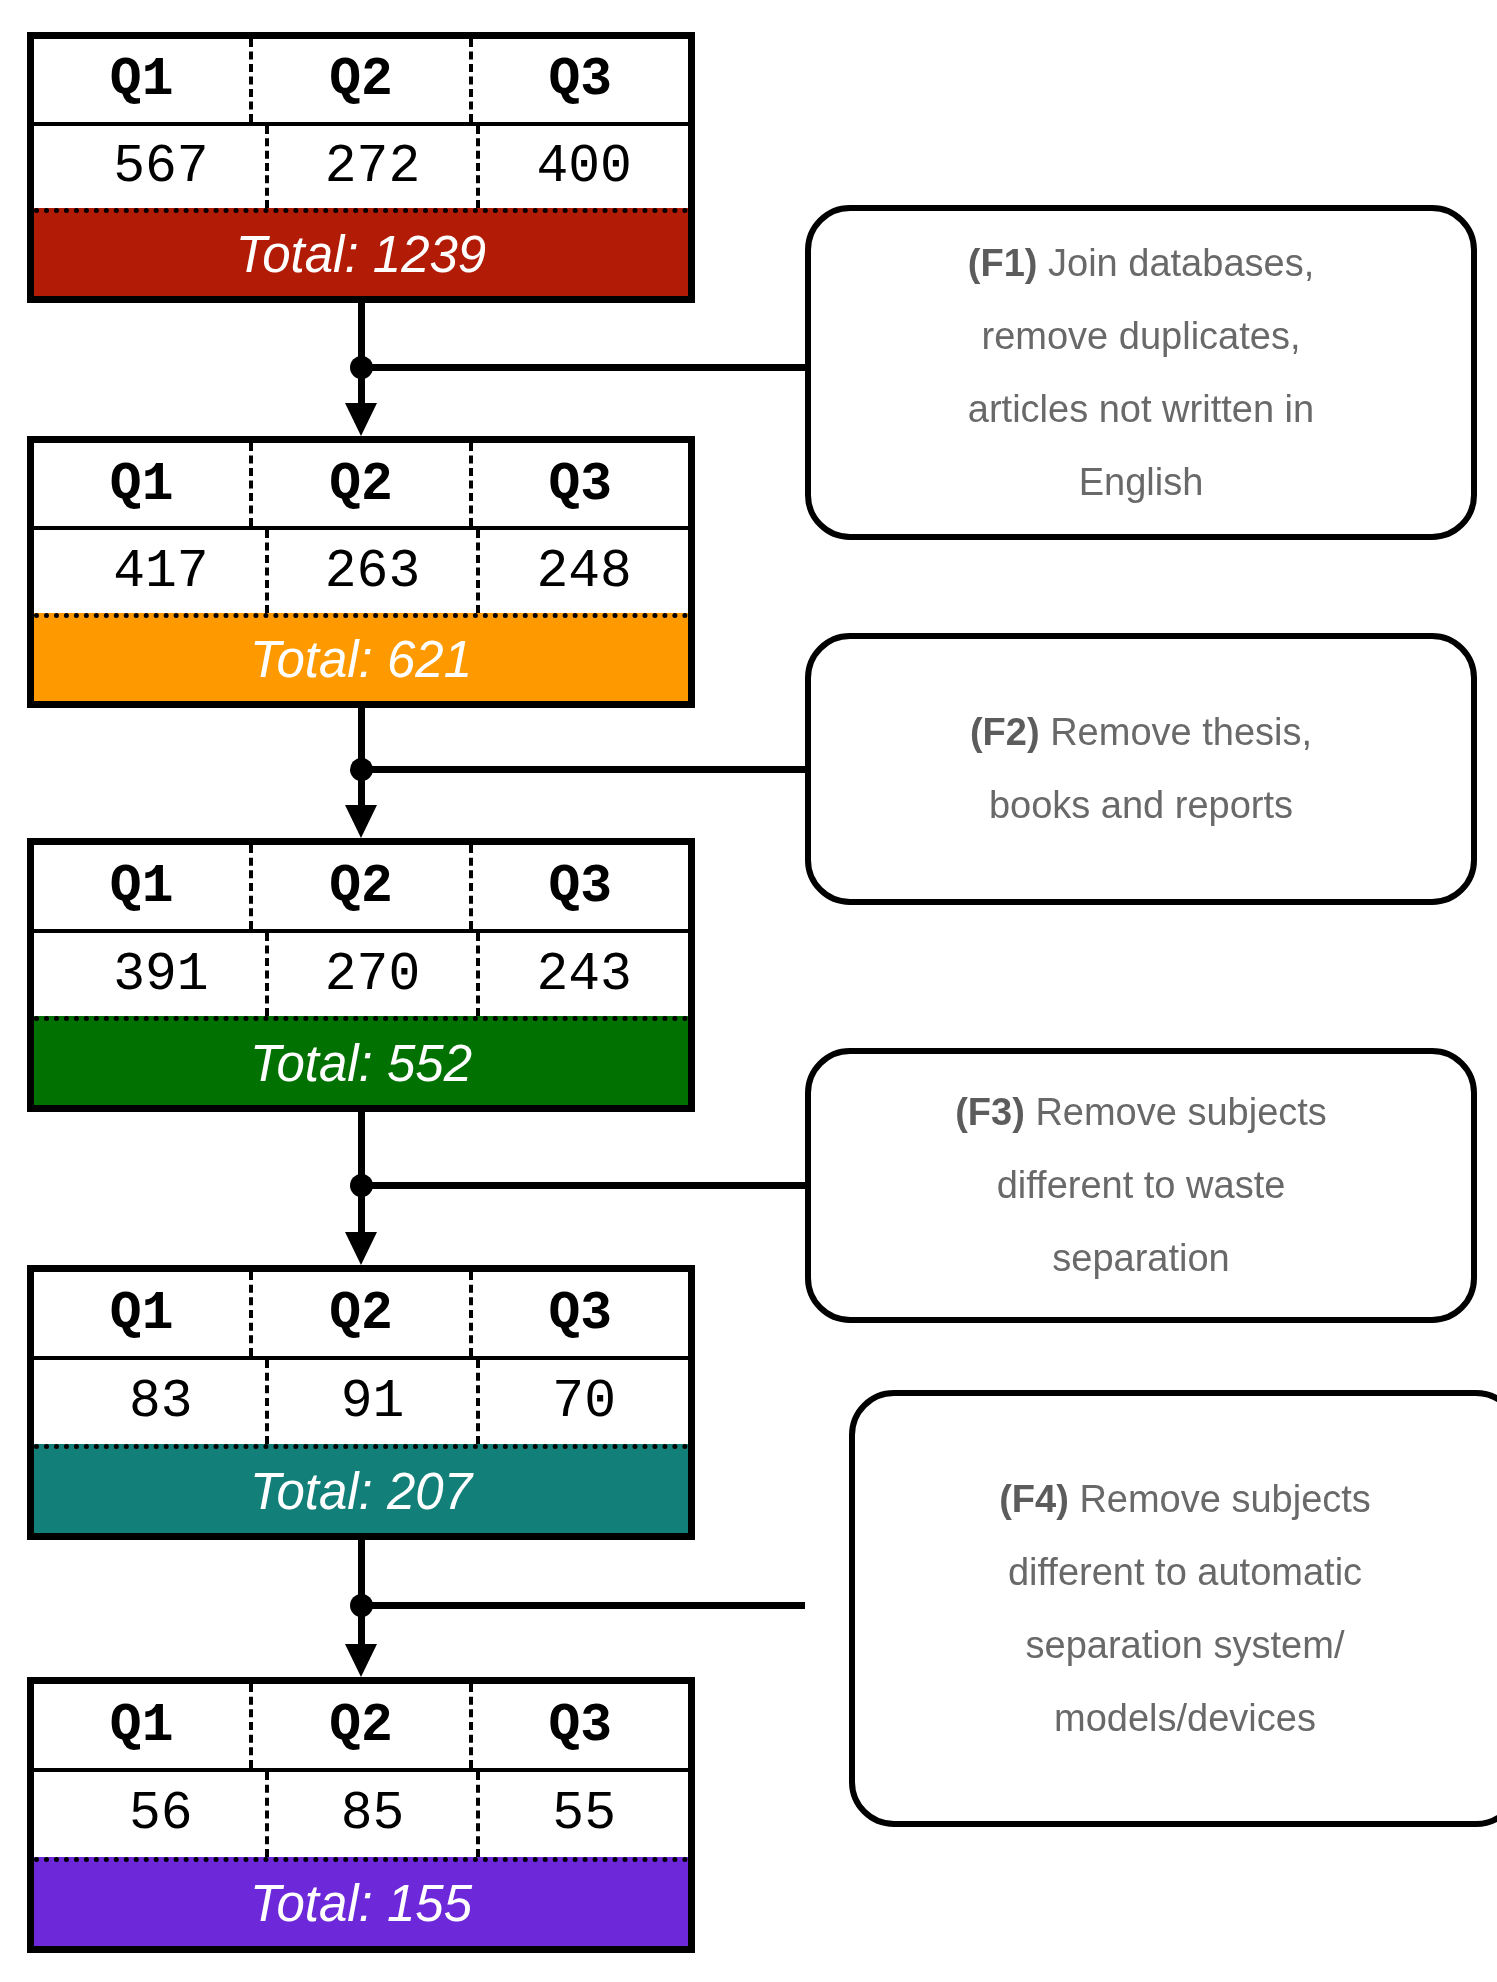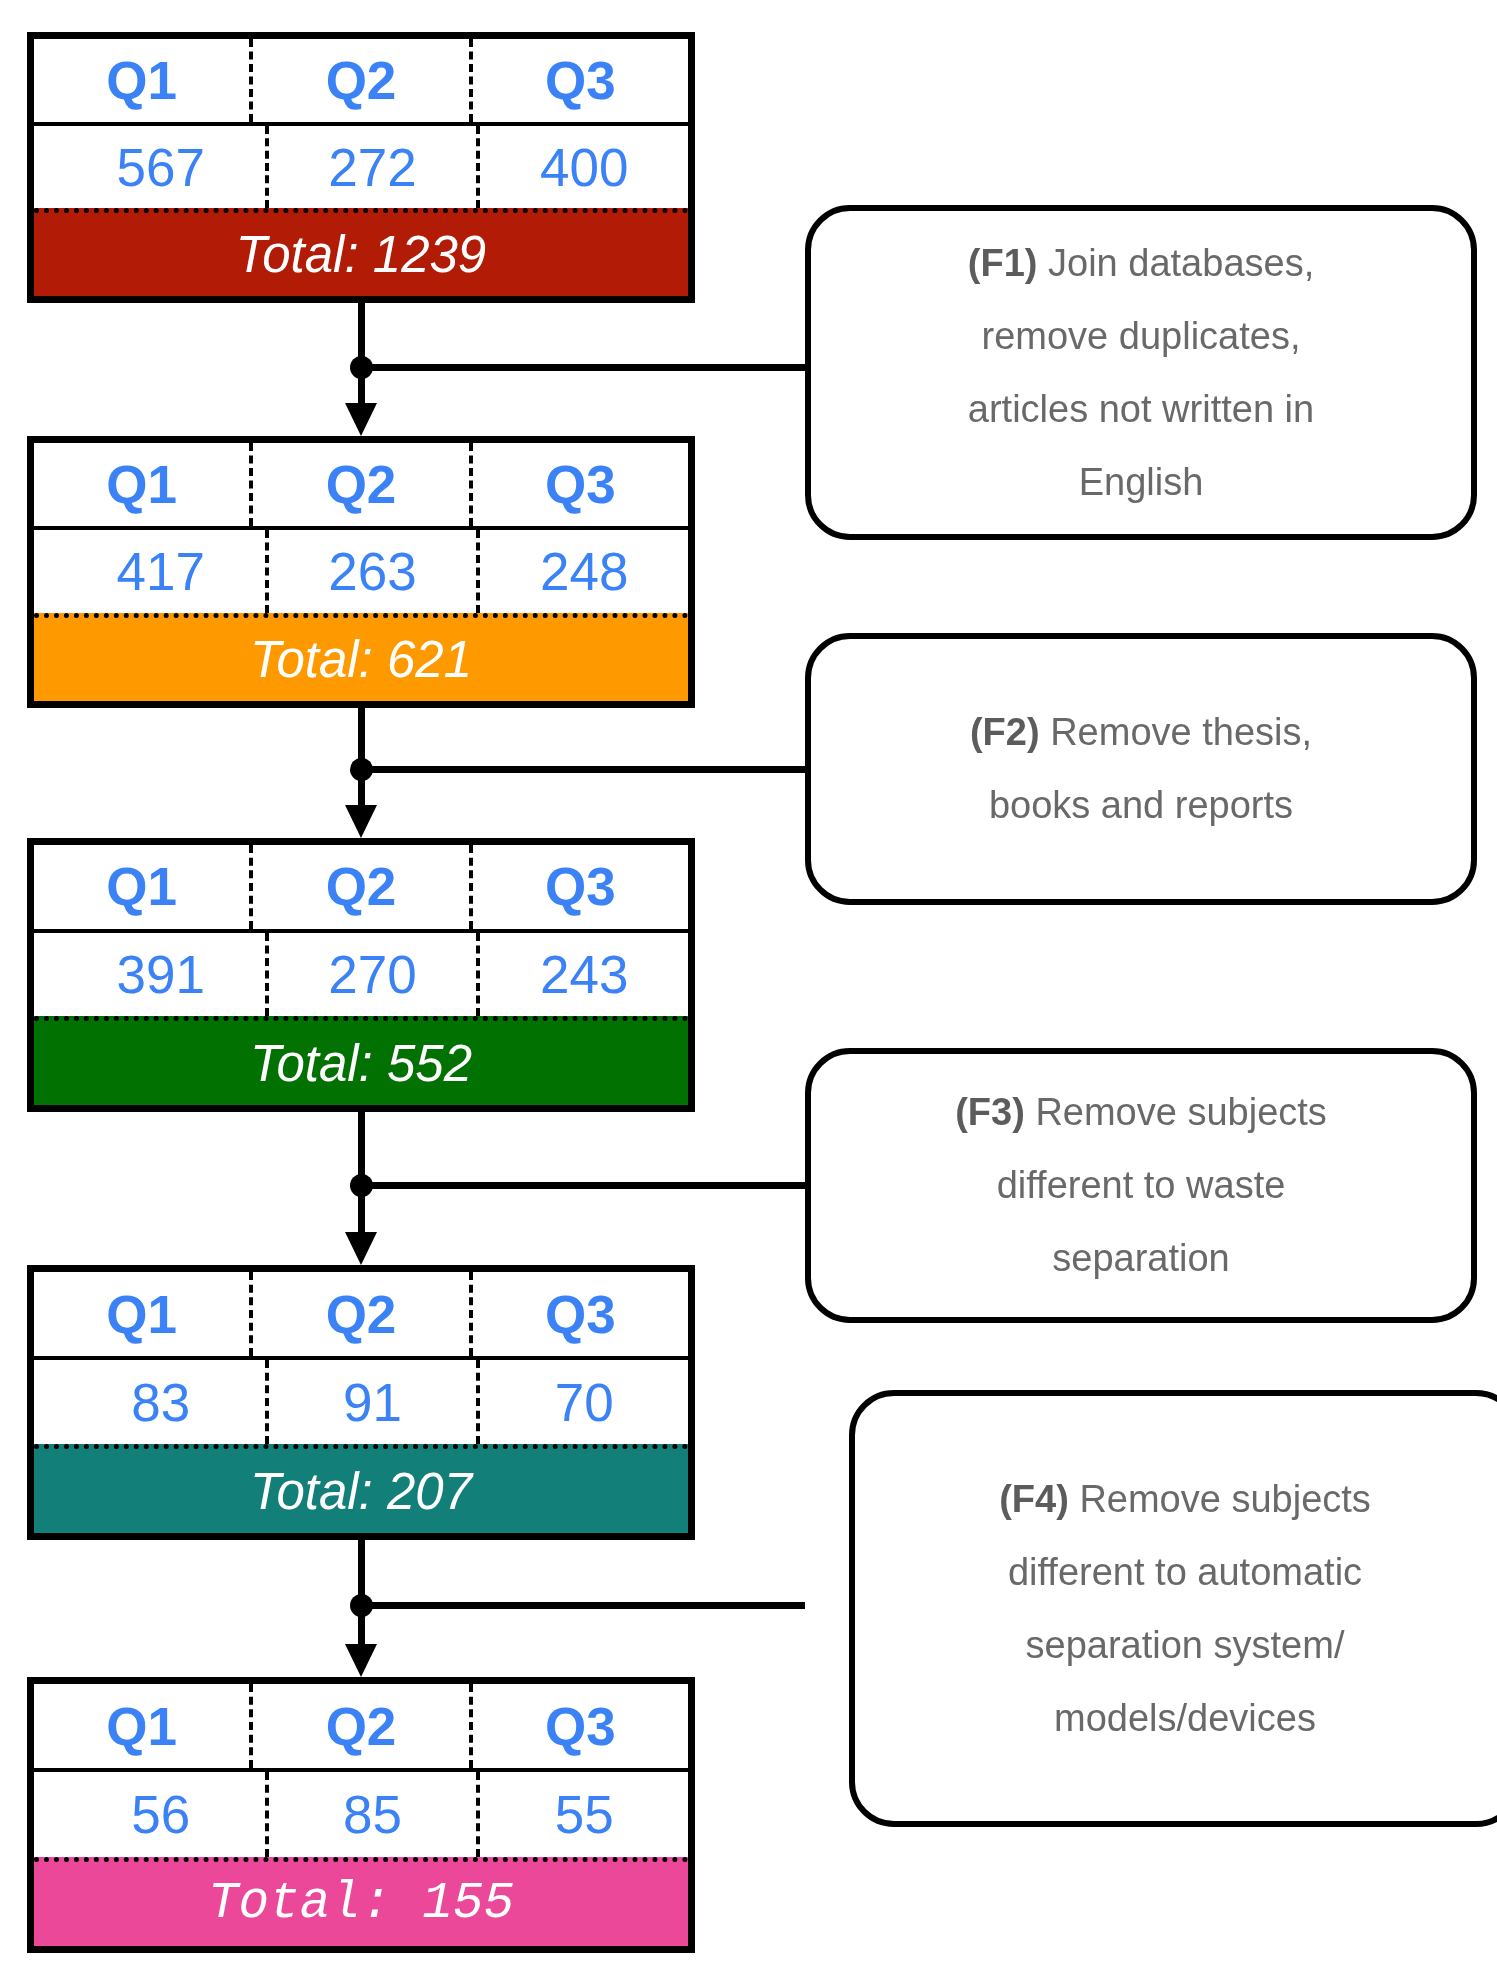--- a/index.html
+++ b/index.html
@@ -10,21 +10,21 @@
 
   
   .tbox{
     position:absolute;left:27px;width:668px;
     border:7px solid #000;box-sizing:border-box;background:#fff;
     display:flex;flex-direction:column;
   }
   .trow{flex:1;display:flex;min-height:0;}
   .tcell{
     flex:1;display:flex;align-items:center;justify-content:center;
-    color:#3b82f6;min-width:0;
+    color:#000000;min-width:0;font-family:Liberation Mono, monospace;
   }
   .thead .tcell{font-weight:bold;font-size:53px;}
   .tvals{border-top:4px solid #000;padding-left:23px;}
   .tvals .tcell{font-size:53px;}
   .thead .tcell + .tcell,
   .tvals .tcell + .tcell{border-left:4px dashed #000;}
   .ttotal{
     flex:1;border-top:5px dotted #000;
     display:flex;align-items:center;justify-content:center;
     color:#ffffff;font-style:italic;font-size:51px;min-height:0;
@@ -178,18 +178,18 @@
     <div class="trow thead">
       <div class="tcell">Q1</div>
       <div class="tcell">Q2</div>
       <div class="tcell">Q3</div>
     </div>
     <div class="trow tvals">
       <div class="tcell">56</div>
       <div class="tcell">85</div>
       <div class="tcell">55</div>
     </div>
-    <div class="ttotal" style="background: #ec4899; font-family: Liberation Mono, monospace;">
+    <div class="ttotal" style="background: #6d28d9;">
       <span class="total-text"><span>Total:</span> <span>155</span></span>
     </div>
   </div>
 
 </div>
 
 </body></html>

